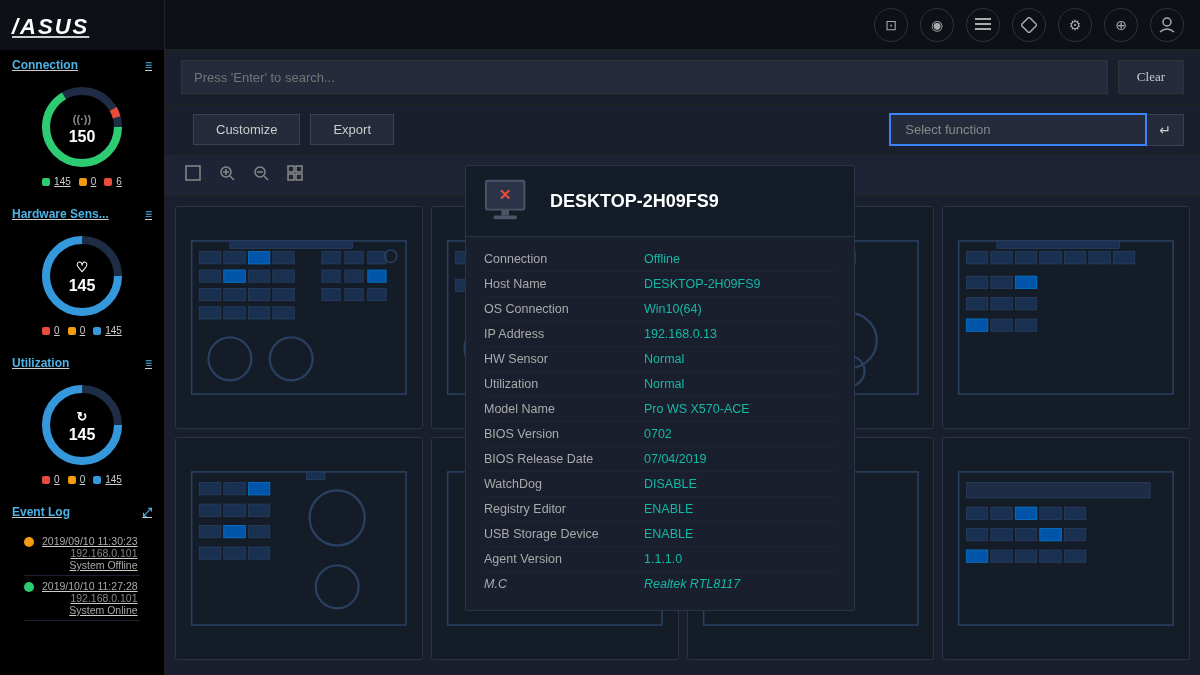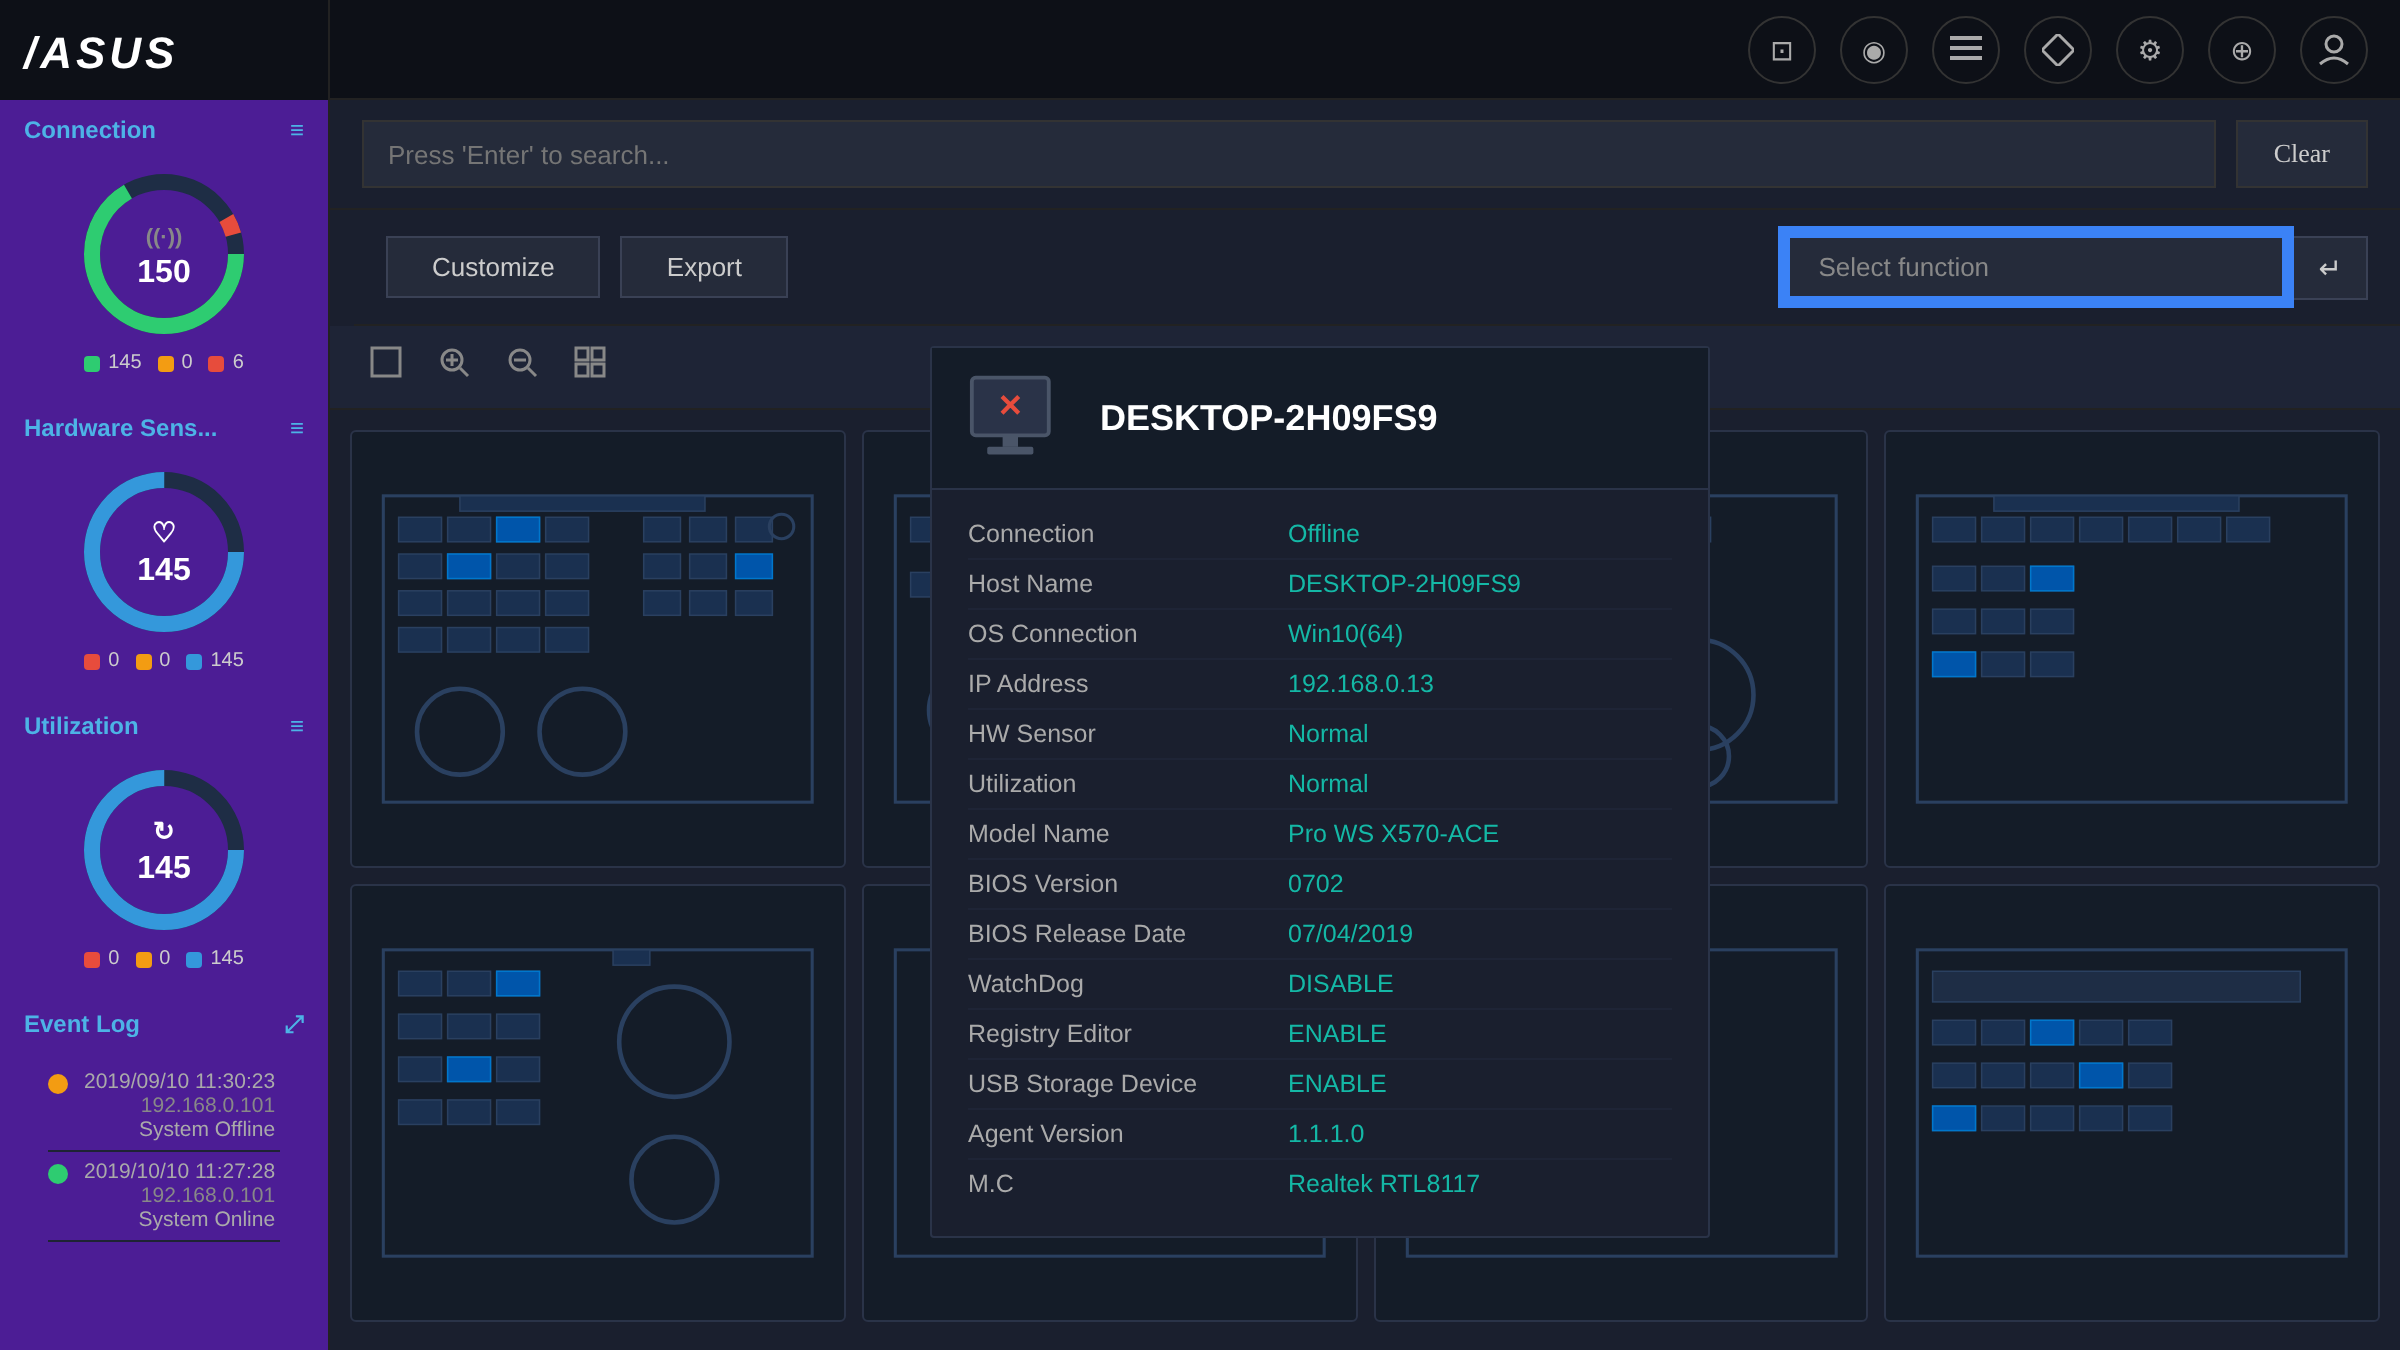--- a/index.html
+++ b/index.html
@@ -11,25 +11,26 @@
       font-family: 'Segoe UI', Arial, sans-serif;
       font-size: 13px;
       overflow: hidden;
       display: flex;
     }
 
     
     .sidebar {
       width: 165px;
       min-width: 165px;
-      background: #4c1d95;
+      background: #000000;
       display: flex;
       flex-direction: column;
       padding: 0;
       border-right: 1px solid #222;
+      text-decoration: underline;
     }
     .sidebar-logo {
       padding: 14px 12px 10px;
       background: #0d1017;
     }
     .asus-logo {
       font-weight: 900;
       font-size: 22px;
       color: #fff;
       letter-spacing: 2px;
@@ -166,21 +167,21 @@
       cursor: pointer;
       font-size: 13px;
     }
     .select-function {
       margin-left: auto;
       display: flex;
       align-items: center;
     }
     .select-function select {
       background: #252b3a;
-      border: 6px solid #3b82f6;
+      border: 2px solid #3b82f6;
       color: #888;
       padding: 7px 14px;
       font-size: 13px;
       width: 258px;
       outline: none;
       cursor: pointer;
       appearance: none;
     }
     .select-enter-btn {
       background: #252b3a;
@@ -268,21 +269,21 @@
       color: #fff;
     }
     .device-panel-body {
       padding: 10px 18px 14px;
     }
     .device-info-row {
       display: flex;
       padding: 5px 0;
       border-bottom: 1px solid #1e2436;
     }
-    .device-info-row:last-child { border-bottom: none; }
+    .device-info-row:last-child { border-bottom: none; font-style: italic; }
     .device-info-label {
       width: 160px;
       color: #aaa;
       font-size: 12.5px;
     }
     .device-info-value {
       color: #14b8a6;
       font-size: 12.5px;
       font-weight: 500;
     }

